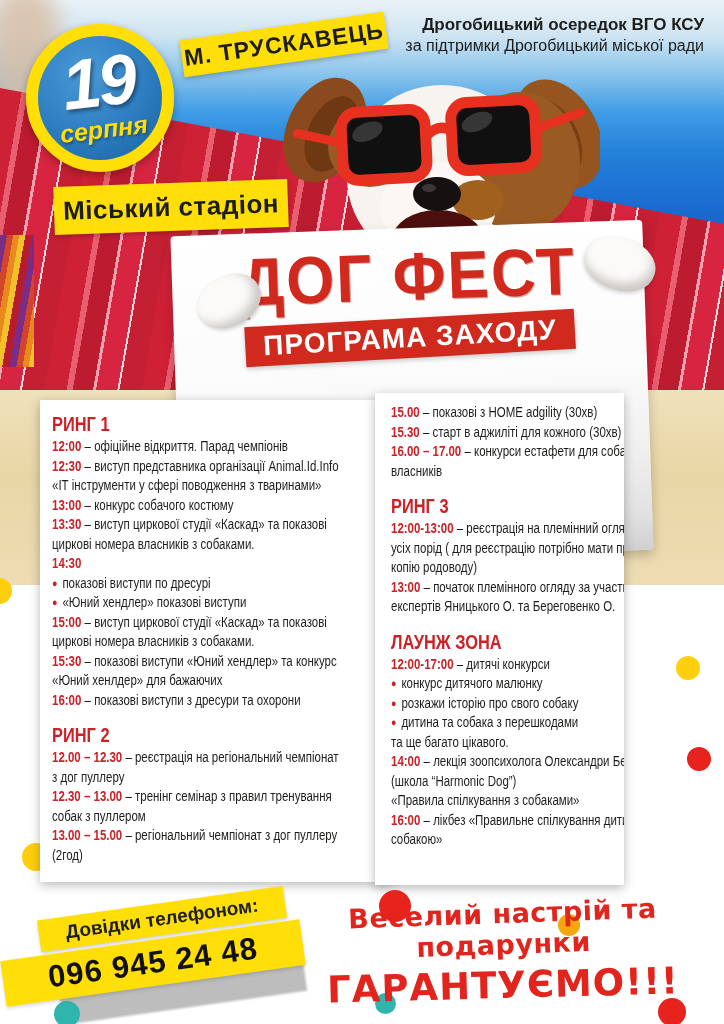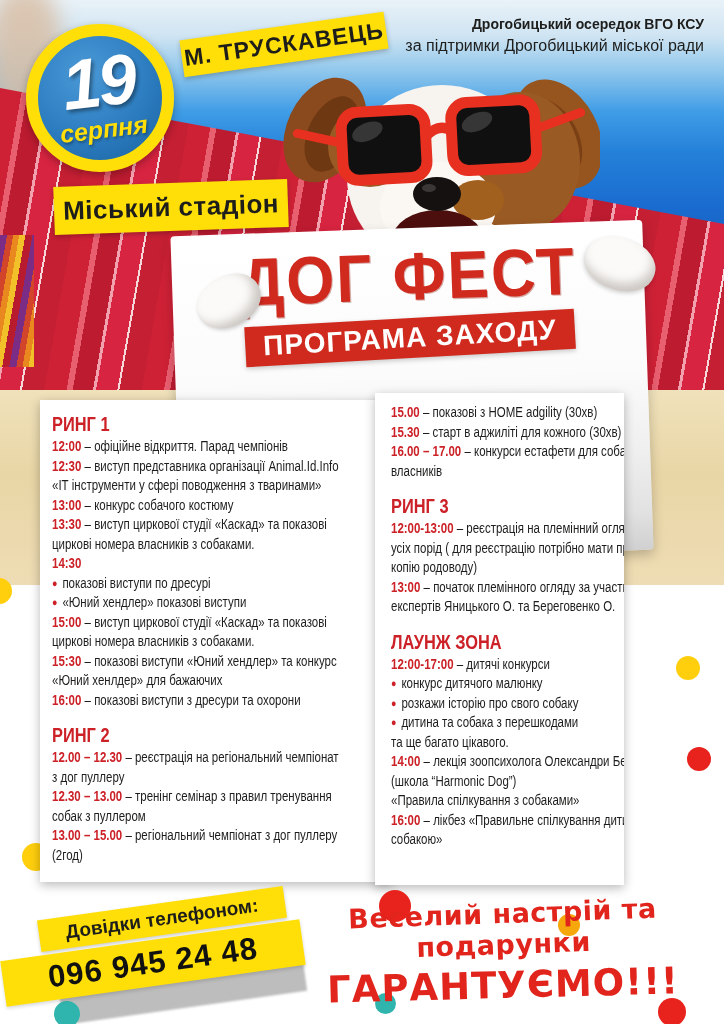--- a/index.html
+++ b/index.html
@@ -44,21 +44,21 @@
   .badge-inner{transform:rotate(-7deg);text-align:center;}
   .badge-day{color:#fff;font-weight:700;font-style:italic;font-size:70px;line-height:.85;
     letter-spacing:-3px;text-shadow:2px 3px 4px rgba(0,0,0,.4);}
   .badge-month{color:var(--banner-yellow);font-weight:700;font-style:italic;font-size:25px;
     margin-top:2px;text-shadow:1px 2px 3px rgba(0,0,0,.35);}
   .city-banner{position:absolute;left:181px;top:26px;width:206px;height:37px;z-index:8;
     background:var(--banner-yellow);transform:rotate(-8deg);box-shadow:0 2px 5px rgba(0,0,0,.25);
     display:flex;align-items:center;justify-content:center;
     color:#1d1d1b;font-weight:700;font-size:23px;letter-spacing:1px;}
   .org{position:absolute;right:20px;top:14px;z-index:8;text-align:right;color:#1d1d1b;line-height:21px;}
-  .org-line1{font-weight:700;font-size:14px;}
+  .org-line1{font-weight:700;font-size:17px;}
   .org-line2{font-size:16px;}
   .venue-banner{position:absolute;left:54px;top:183px;width:234px;height:48px;z-index:8;
     background:var(--banner-yellow);transform:rotate(-2deg);box-shadow:0 2px 5px rgba(0,0,0,.25);
     display:flex;align-items:center;justify-content:center;
     color:#1d1d1b;font-weight:700;font-size:26px;letter-spacing:.5px;}
   
   .card{position:absolute;background:#fff;z-index:6;box-shadow:0 3px 10px rgba(0,0,0,.28);
     box-sizing:border-box;overflow:hidden;}
   .card-left{left:40px;top:400px;width:352px;height:482px;padding:11px 12px;}
   .card-right{left:375px;top:393px;width:249px;height:492px;padding:10px 16px;}

